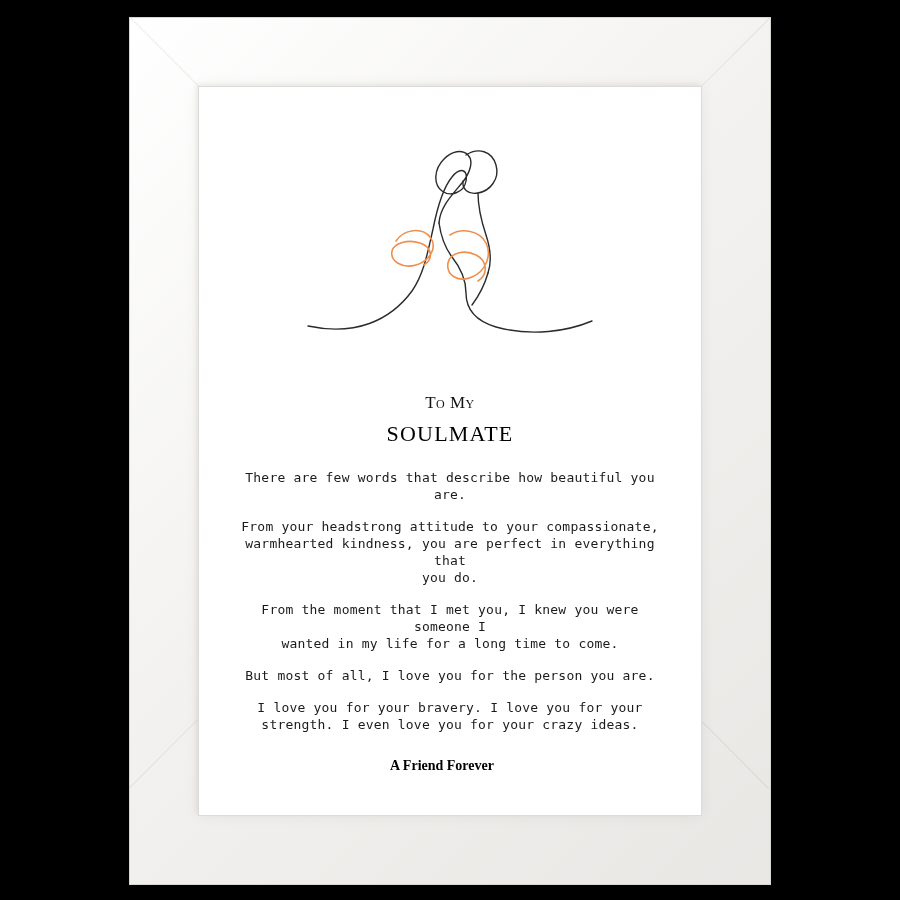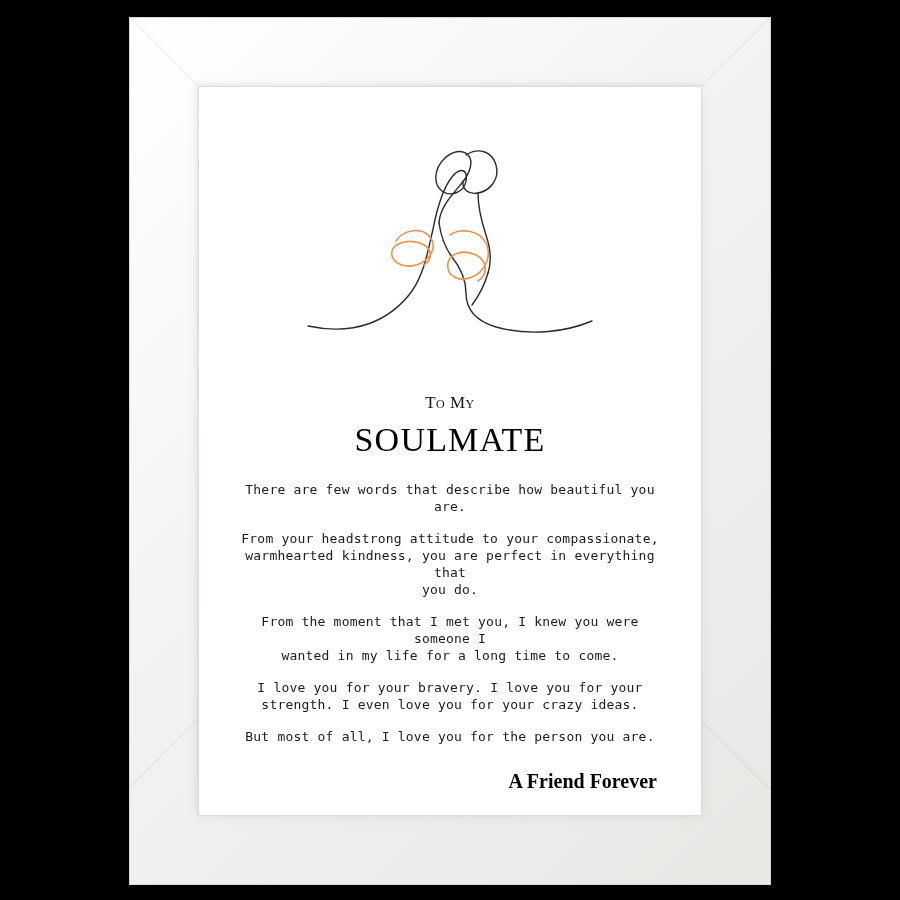--- a/index.html
+++ b/index.html
@@ -91,21 +91,21 @@
   }
   .title-small {
     font-family: Liberation Serif, serif;
     font-size: 17px;
     letter-spacing: 0.5px;
     color: #111111;
     font-variant: small-caps;
   }
   .title-main {
     font-family: "Liberation Serif", serif;
-    font-size: 34px;
+    font-size: 22px;
     letter-spacing: 1.2px;
     color: #000000;
     margin-top: 8px;
   }
 
   .body-copy {
     margin-top: 22px;
     font-family: "DejaVu Sans Mono", monospace;
     font-size: 13px;
     line-height: 17px;
@@ -113,25 +113,25 @@
     text-align: center;
     letter-spacing: 0.2px;
     padding: 0 6px;
   }
   .body-copy p {
     margin: 0 0 15px 0;
     white-space: pre-line;
   }
   .signature {
     margin-top: 10px;
-    text-align: right;
+    text-align: center;
     padding-right: 16px;
     font-family: "Liberation Serif", serif;
     font-weight: bold;
-    font-size: 20px;
+    font-size: 14px;
     color: #000000;
   }
 </style>
 </head>
 <body>
 
 <div id="stage">
 
   <div class="frame-outer">
     <div class="mitre tl"></div>
@@ -171,23 +171,23 @@
           <div class="title-main">SOULMATE</div>
         </div>
 
         <div class="body-copy">
           <p>There are few words that describe how beautiful you are.</p>
           <p>From your headstrong attitude to your compassionate,
 warmhearted kindness, you are perfect in everything that
 you do.</p>
           <p>From the moment that I met you, I knew you were someone I
 wanted in my life for a long time to come.</p>
+          <p>But most of all, I love you for the person you are.</p>
           <p>I love you for your bravery. I love you for your
 strength. I even love you for your crazy ideas.</p>
-          <p>But most of all, I love you for the person you are.</p>
         </div>
 
         <div class="signature">A Friend Forever</div>
 
       </div>
     </div>
   </div>
 
 </div>
 

